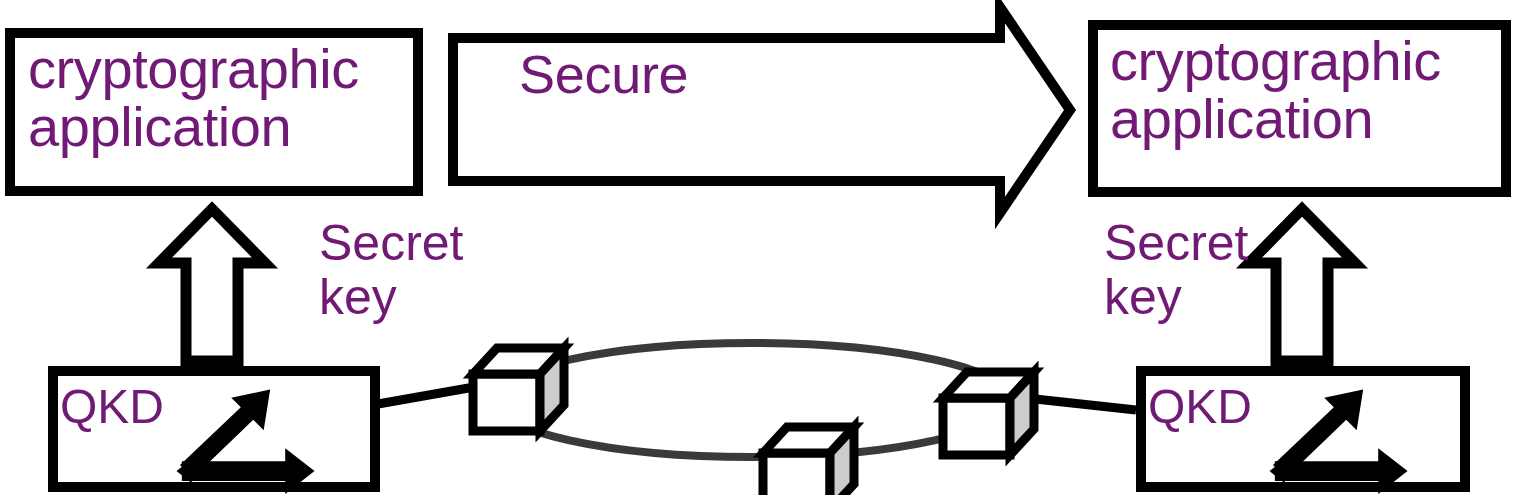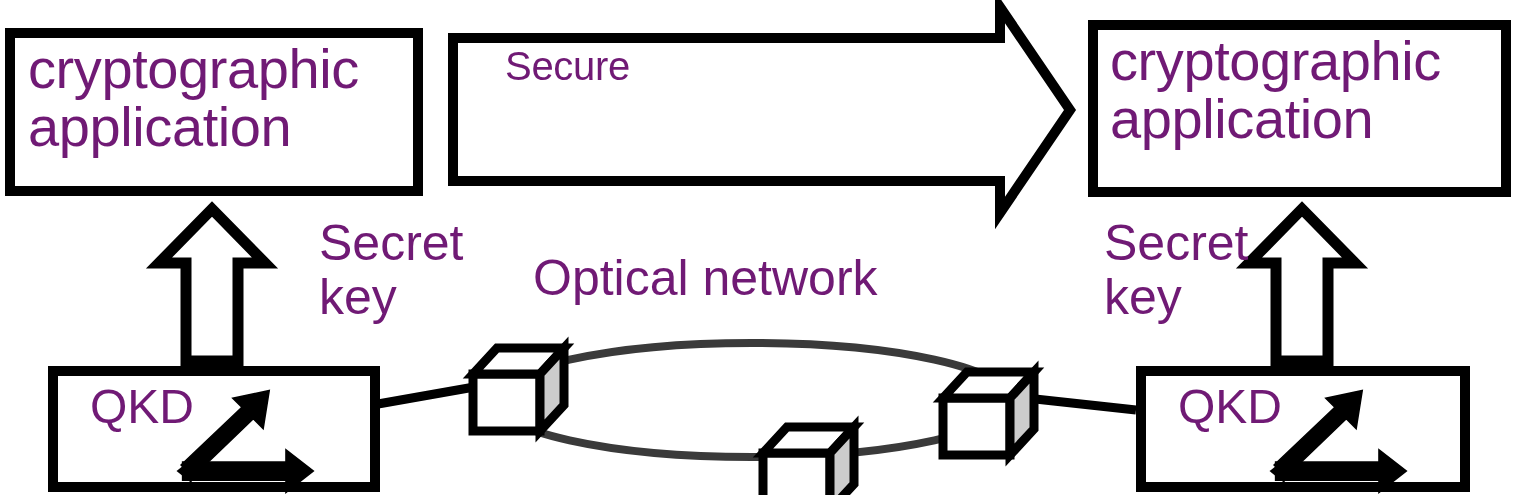--- a/index.html
+++ b/index.html
@@ -28,34 +28,34 @@
     white-space: pre;
     line-height: 1.04;
     color: #701a75;
     font-family: Liberation Sans, sans-serif;
   }
   .app-label {
     font-size: 56px;
     letter-spacing: -0.4px;
   }
   .arrow-label {
-    font-size: 40px;
+    font-size: 54px;
     letter-spacing: -0.3px;
+    margin-left: 14px;
   }
   .secret-label {
     font-size: 50px;
     line-height: 1.08;
     margin-left: 42px;
   }
   .optical-label {
     font-size: 50px;
   }
   .qkd-label {
     font-size: 48px;
-    margin-left: 30px;
   }
   #left-app-text  { left: 28px;  top: 40px;  }
   #right-app-text { left: 1110px; top: 32px; }
   #secure-text    { left: 505px; top: 46px;  }
   #left-secret-text  { left: 277px;  top: 216px; }
   #right-secret-text { left: 1062px; top: 216px; }
   #optical-text   { left: 533px; top: 252px; }
   #left-qkd-text  { left: 60px;   top: 382px; }
   #right-qkd-text { left: 1148px; top: 382px; }
 </style>
@@ -123,19 +123,18 @@
   <div class="txt app-label" id="left-app-text"><span>cryptographic</span><br><span>application</span></div>
 
   <div class="txt app-label" id="right-app-text"><span>cryptographic</span><br><span>application</span></div>
 
   <div class="txt arrow-label" id="secure-text"><span>Secure</span><br></div>
 
   <div class="txt secret-label" id="left-secret-text"><span>Secret</span><br><span>key</span></div>
 
   <div class="txt secret-label" id="right-secret-text"><span>Secret</span><br><span>key</span></div>
 
-  <div class="txt optical-label" id="optical-text">Optical network</div>
 
   <div class="txt qkd-label" id="left-qkd-text">QKD</div>
 
   <div class="txt qkd-label" id="right-qkd-text">QKD</div>
 
 </div>
 
 </body></html>

